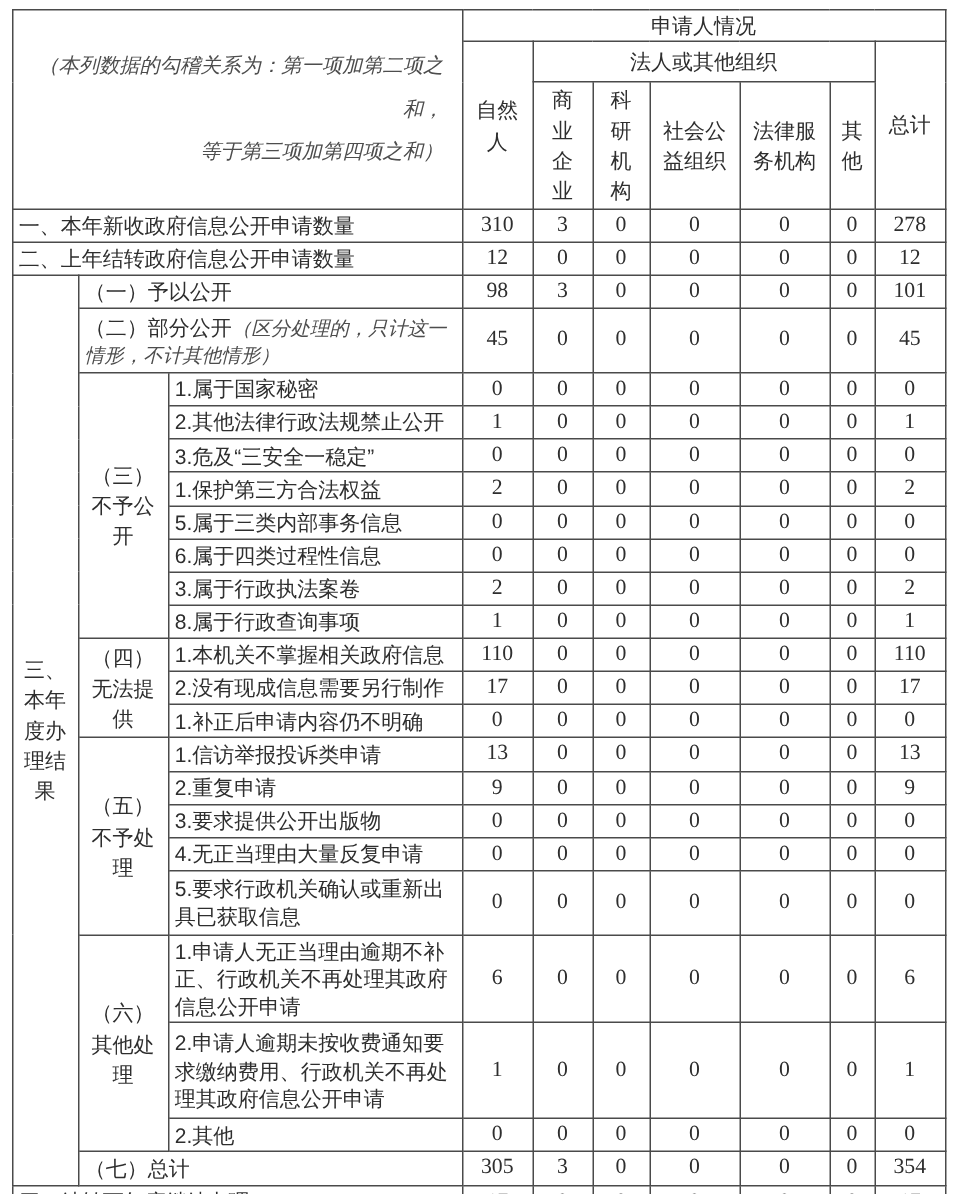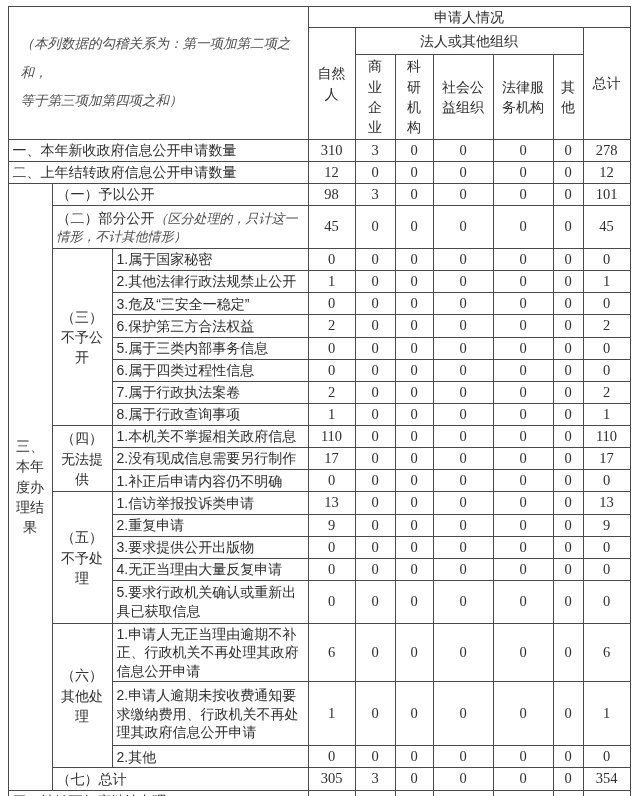--- a/index.html
+++ b/index.html
@@ -5,21 +5,21 @@
   html,body{margin:0;padding:0;background:#ffffff;width:638px;height:796px;overflow:hidden;}
   body{font-family:"Liberation Sans",sans-serif;}
   table{border-collapse:collapse;table-layout:fixed;margin:6px auto 0 auto;}
   td{border:1px solid #4a4a4a;text-align:center;vertical-align:middle;color:#2e2e2e;
      font-size:14px;line-height:1.32;padding:1px 2px;overflow:hidden;}
   .num{font-family:"Liberation Serif",serif;font-size:14.5px;}
   .lbl{text-align:left;padding-left:4px;padding-right:3px;}
   .pre{white-space:pre-line;line-height:1.45;}
   .kai{font-family:"Liberation Serif",serif;font-style:italic;color:#4d4d4d;font-size:13px;}
   .note-cell{font-family:"Liberation Serif",serif;font-style:italic;color:#4d4d4d;
-     font-size:13.5px;line-height:2.1;padding:4px 12px;white-space:pre-line;text-align:left;}
+     font-size:13.5px;line-height:2.1;padding:4px 12px;white-space:pre-line;text-align:right;}
   .th1{height:21px;} .th2{height:27px;} .th3{height:82px;}
   .rs{height:21px;} .rd{height:43px;margin-left:10px;} .rt1{height:57px;} .rt2{height:64px;margin-top:24px;}
 </style>
 </head>
 <body>
 
 <table>
 <colgroup>
   <col style="width:44px">
       <col style="width:60px">
@@ -134,21 +134,21 @@
   <td class="lbl">3.危及“三安全一稳定”</td>
   <td class="num">0</td>
         <td class="num">0</td>
         <td class="num">0</td>
         <td class="num">0</td>
         <td class="num">0</td>
         <td class="num">0</td>
         <td class="num">0</td>
 </tr>
 <tr class="rs">
-  <td class="lbl">6.保护第三方合法权益</td>
+  <td class="lbl">1.保护第三方合法权益</td>
   <td class="num">2</td>
         <td class="num">0</td>
         <td class="num">0</td>
         <td class="num">0</td>
         <td class="num">0</td>
         <td class="num">0</td>
         <td class="num">2</td>
 </tr>
 <tr class="rs">
   <td class="lbl">5.属于三类内部事务信息</td>
@@ -164,21 +164,21 @@
   <td class="lbl">6.属于四类过程性信息</td>
   <td class="num">0</td>
         <td class="num">0</td>
         <td class="num">0</td>
         <td class="num">0</td>
         <td class="num">0</td>
         <td class="num">0</td>
         <td class="num">0</td>
 </tr>
 <tr class="rs">
-  <td class="lbl">7.属于行政执法案卷</td>
+  <td class="lbl">3.属于行政执法案卷</td>
   <td class="num">2</td>
         <td class="num">0</td>
         <td class="num">0</td>
         <td class="num">0</td>
         <td class="num">0</td>
         <td class="num">0</td>
         <td class="num">2</td>
 </tr>
 <tr class="rs">
   <td class="lbl">8.属于行政查询事项</td>

